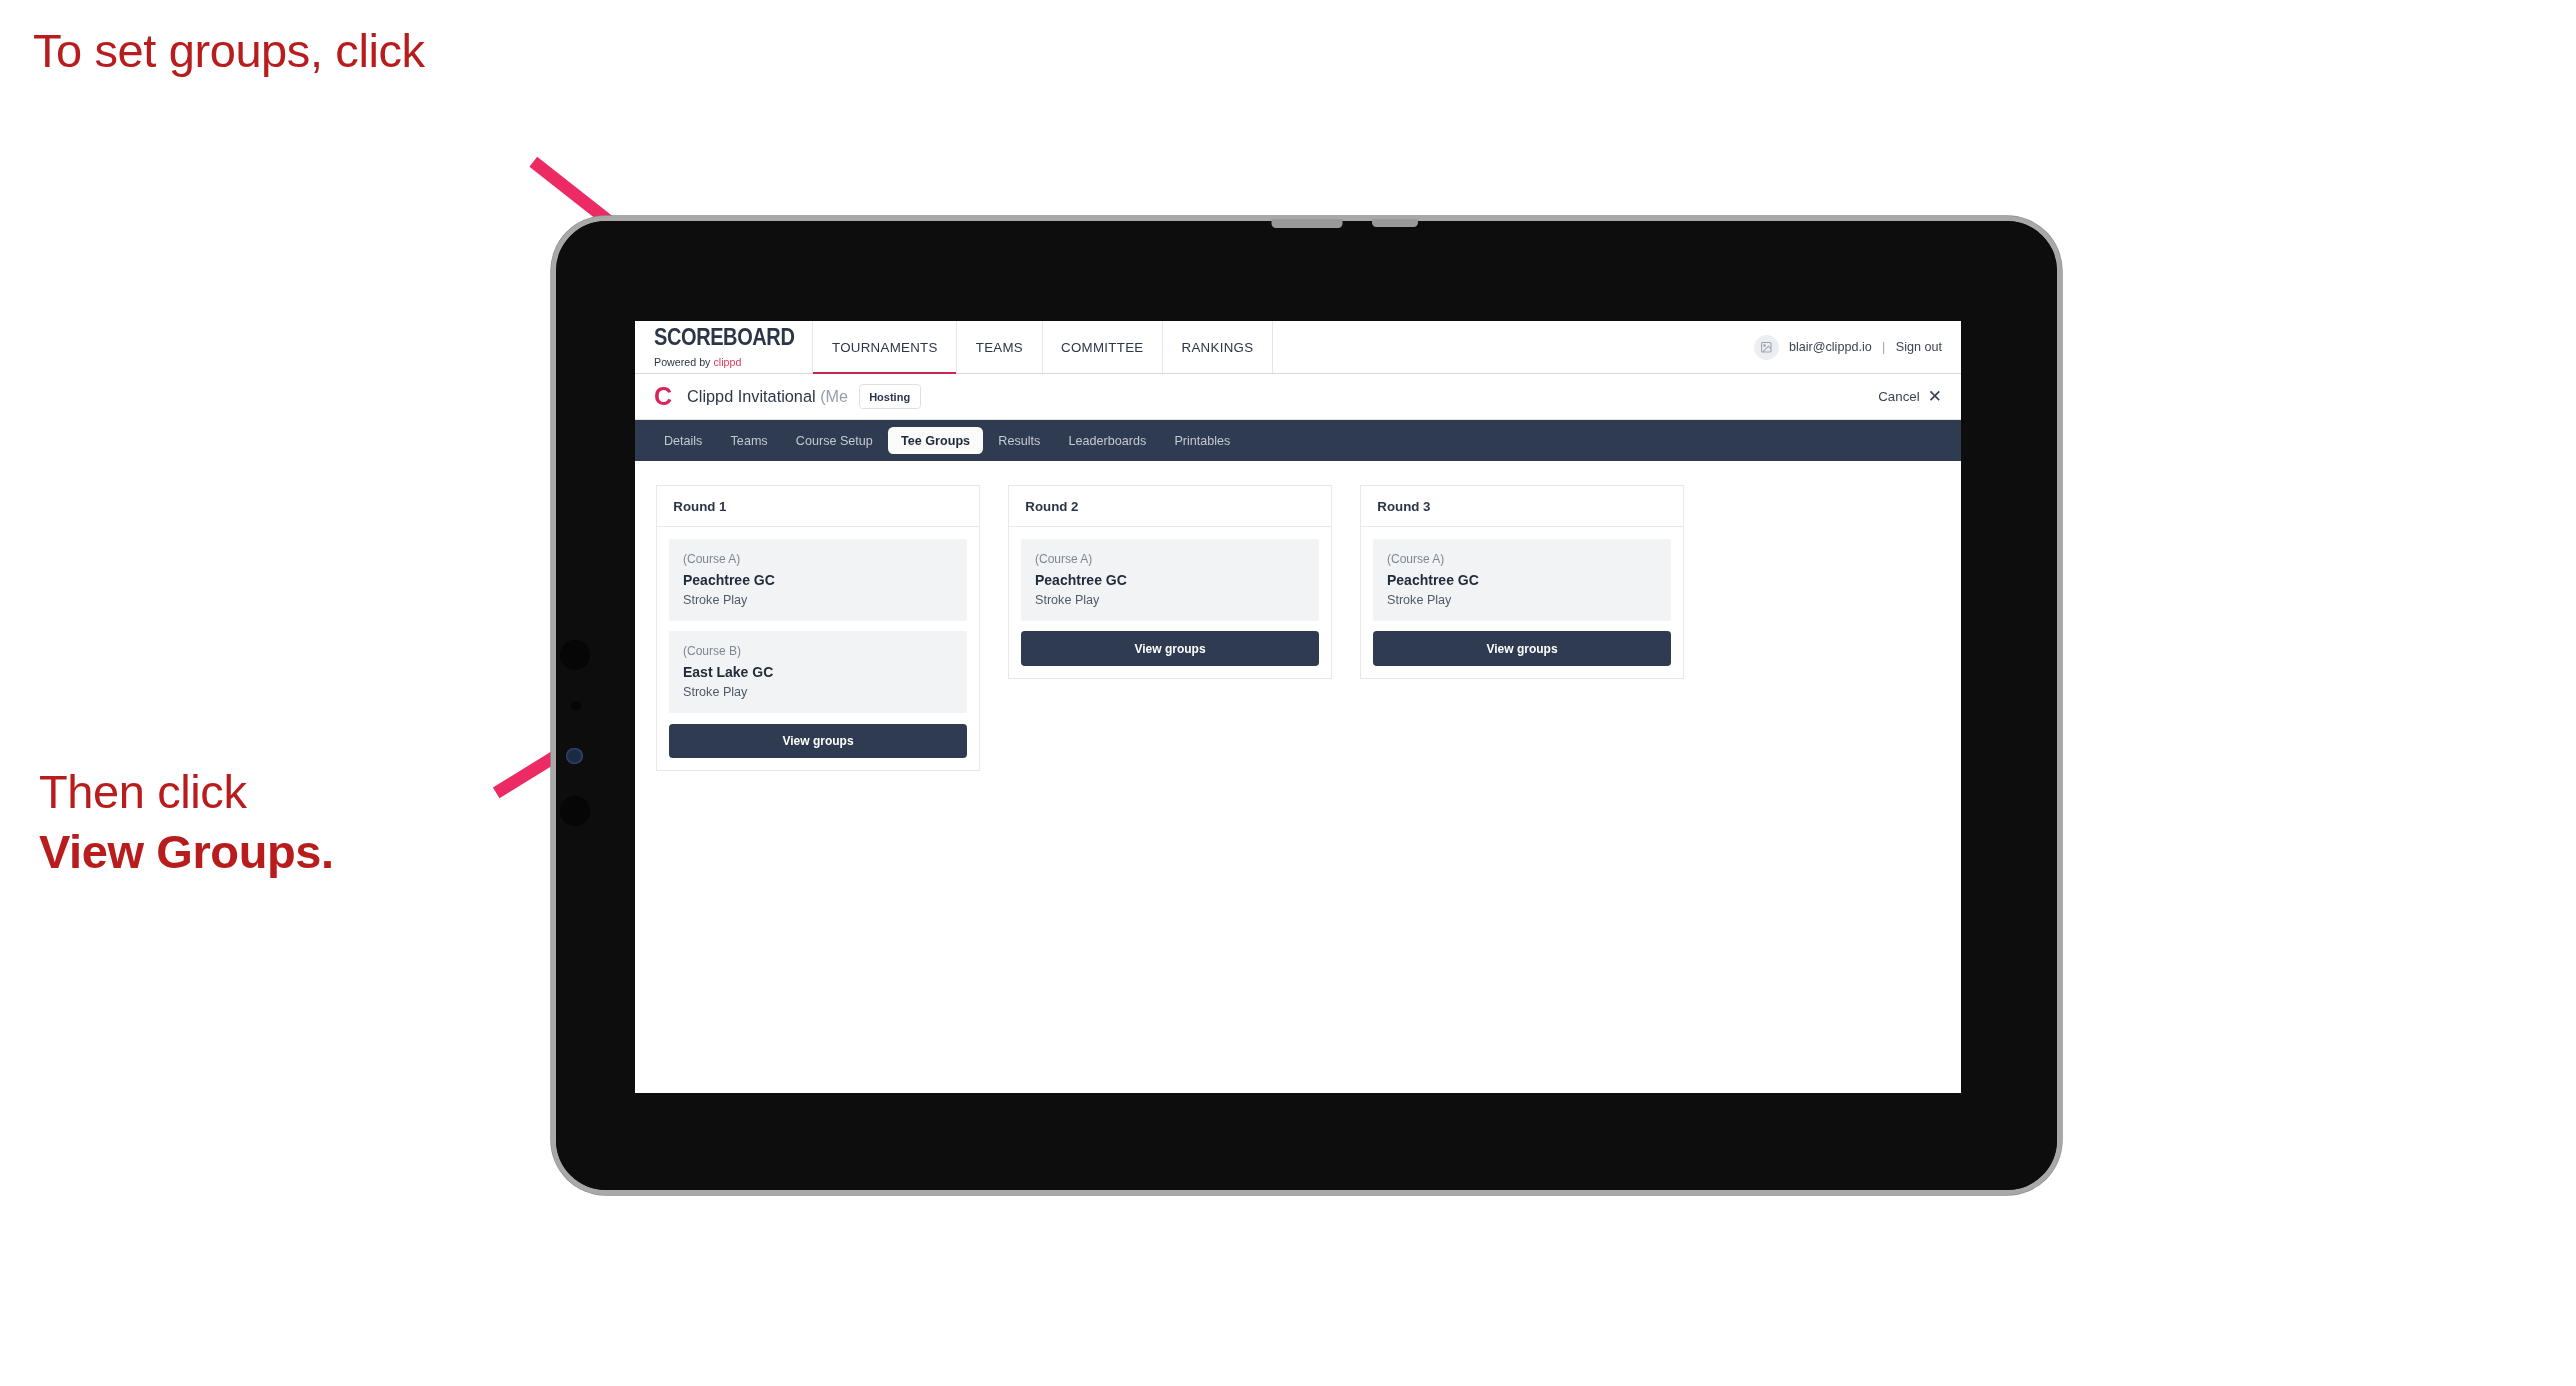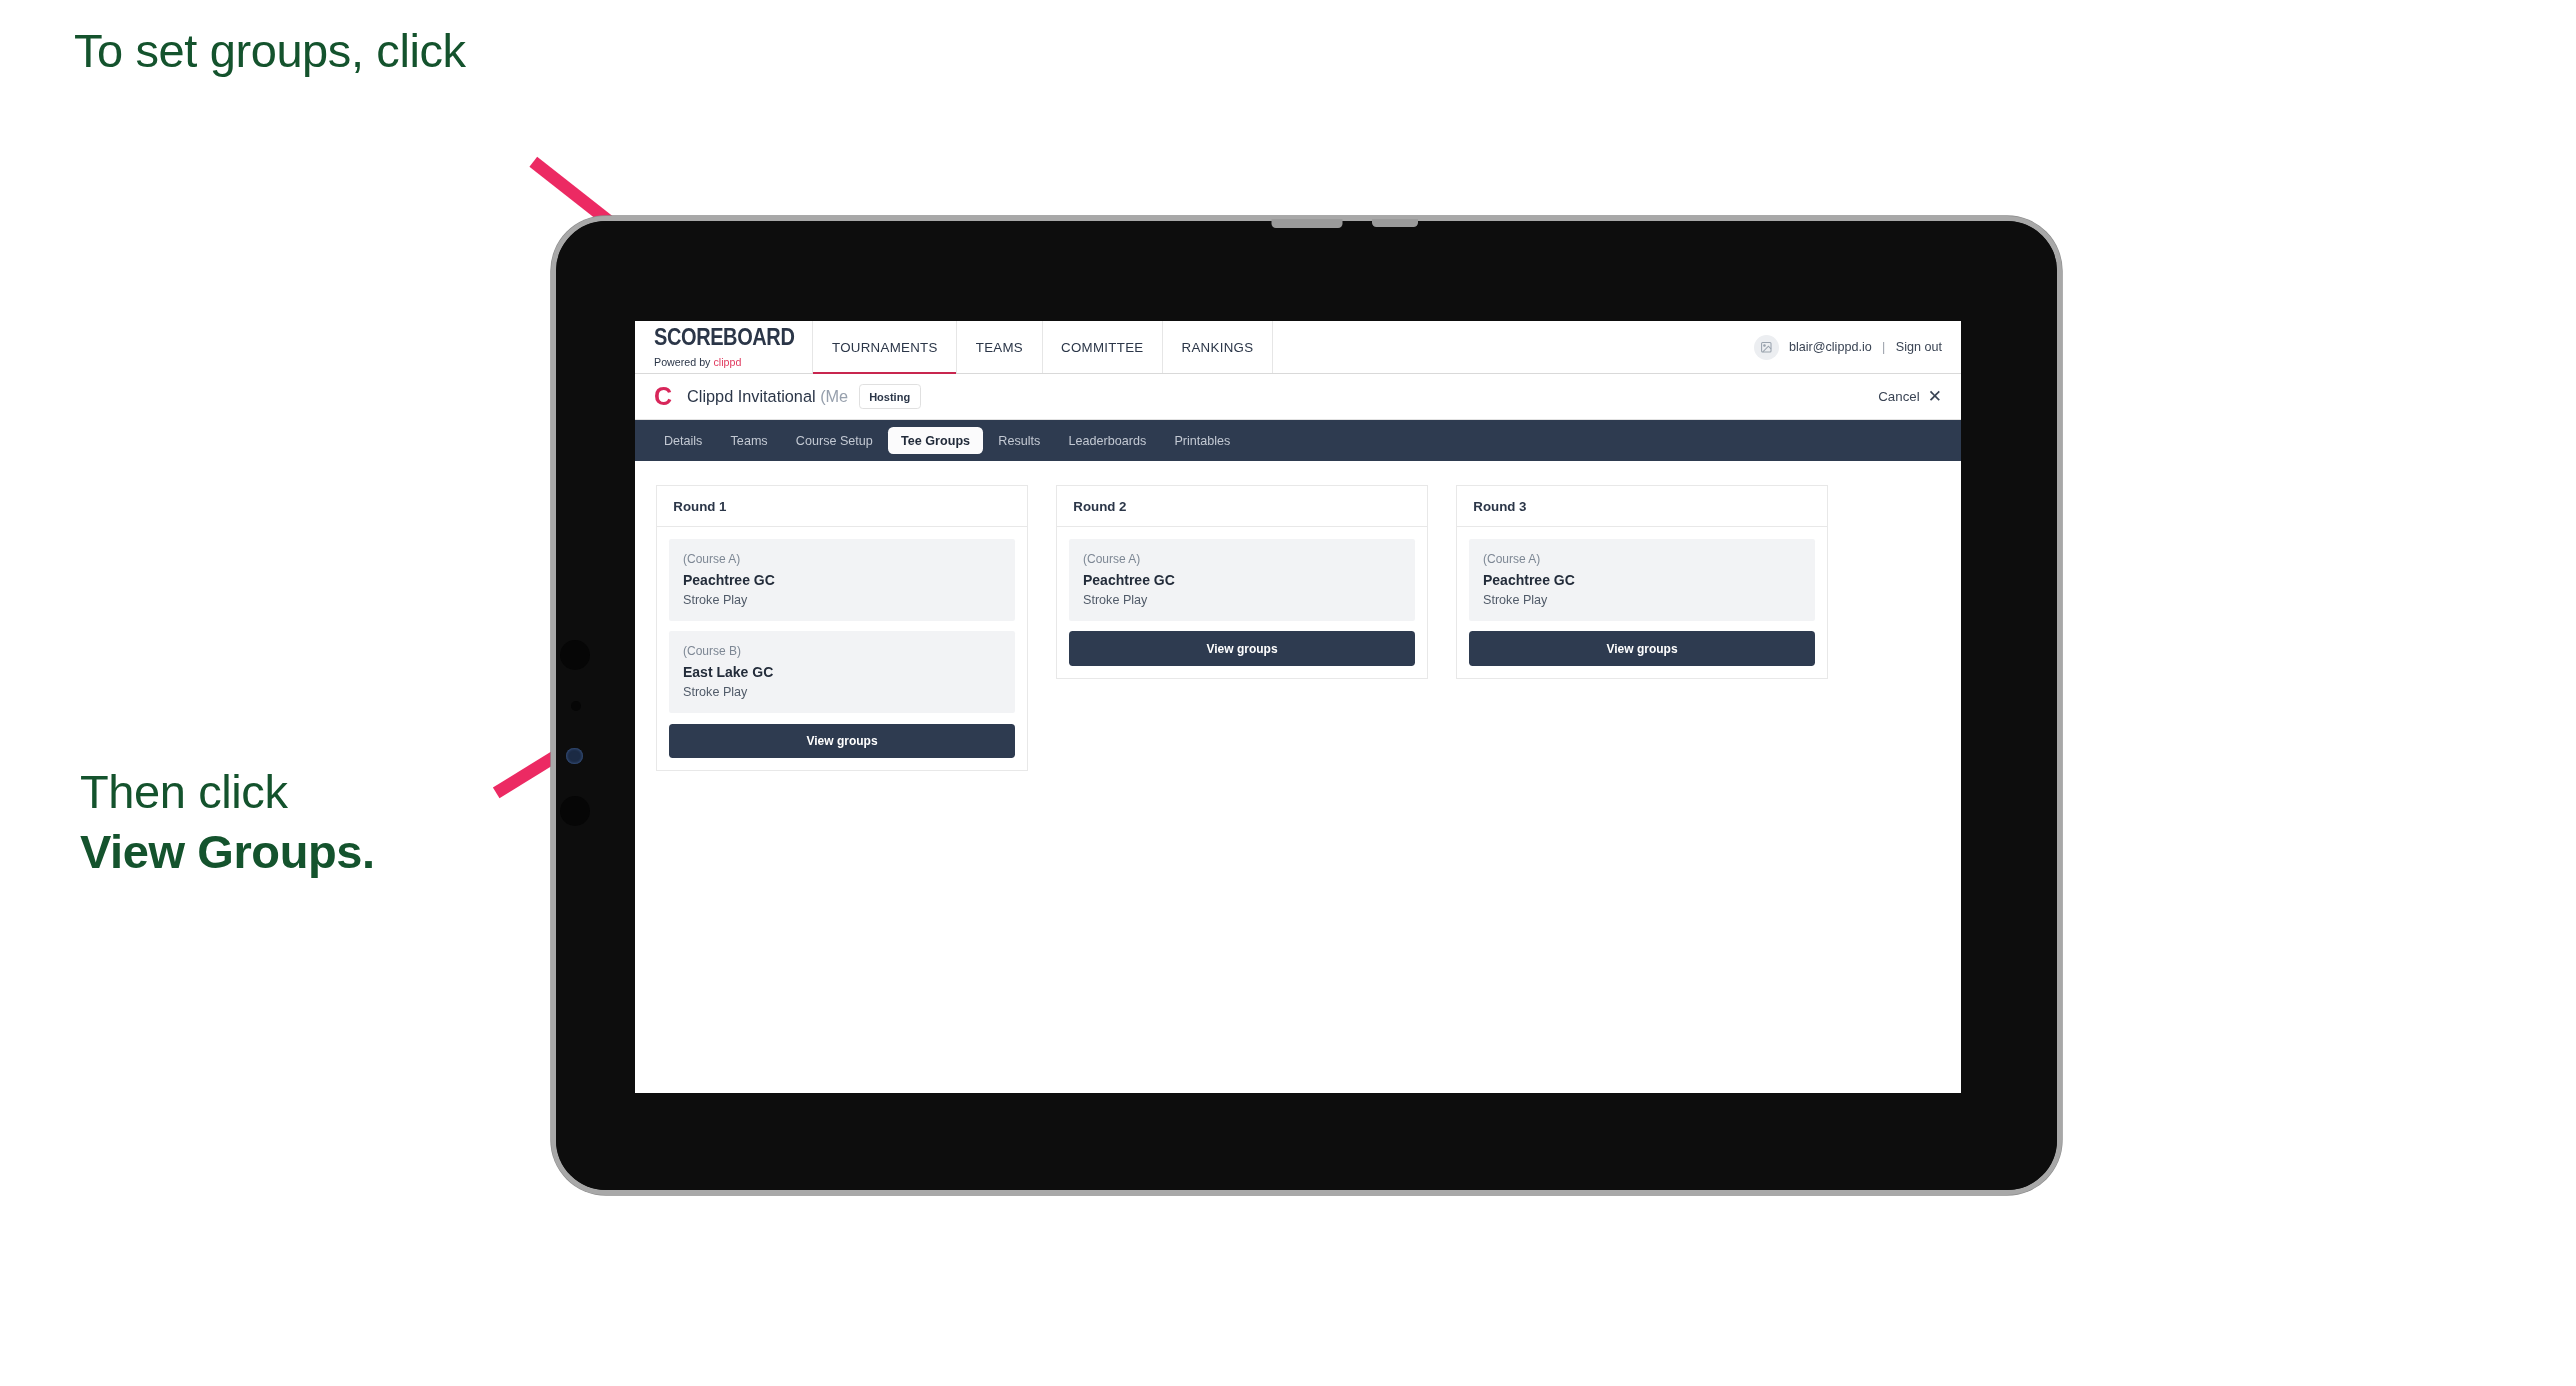--- a/index.html
+++ b/index.html
@@ -5,21 +5,21 @@
   * { box-sizing: border-box; margin: 0; padding: 0; }
   html, body {
     width: 2576px; height: 1386px;
     background: #ffffff;
     font-family: "Liberation Sans", sans-serif;
     overflow: hidden;
   }
   .stage { position: relative; width: 2576px; height: 1386px; background:#fff; }
 
   
-  .annotation { position: absolute; color: #14532d; line-height: 1.28; margin-left: 41px; }
+  .annotation { position: absolute; color: #b91c1c; line-height: 1.28; }
   .annotation .line-regular { font-size: 47px; font-weight: 400; letter-spacing: -0.4px; }
   .annotation .line-bold { font-size: 47px; font-weight: 700; letter-spacing: -0.4px; }
   #ann-top { left: 33px; top: 21px; }
   #ann-bottom { left: 39px; top: 762px; }
 
   
   .arrow-svg { position: absolute; pointer-events: none; }
 
   
   .tablet {
@@ -100,21 +100,21 @@
 
   
   .subnav { height: 41px; background:#2e3b50; display:flex; align-items:center; padding: 0 16.3px; gap: 3px; }
   .subnav-item {
     font-size: 12.6px; color:#c3c9d3; padding: 6.7px 12.6px; border-radius: 5.2px; cursor:pointer; white-space:nowrap;
   }
   .subnav-item.active { background:#fbfbfc; color:#222b3a; font-weight: 700; }
 
   
   .rounds { display:flex; gap: 28px; padding: 24px 21px 0 21px; background:#fff; align-items: flex-start; }
-  .round-col { width: 372px; border-radius: 7px; }
+  .round-col { width: 324px; border-radius: 7px; }
   .round-head {
     background:#fff; border:0.7px solid #e8e8e8; border-bottom:0.7px solid #e8e8e8;
     padding: 12.6px 16.3px; font-size: 13.3px; font-weight: 700; color:#2b3648;
   }
   .round-body { border:0.7px solid #e8e8e8; border-top:none; padding: 12px; background:#fff; }
   .course-card { background:#f2f3f5; border-radius: 2.2px; padding: 12.6px 14px 14px 14px; margin-bottom: 10.4px; }
   .course-label { font-size: 12px; color:#7d8794; margin-bottom: 6px; }
   .course-name { font-size: 14px; font-weight: 700; color:#232c3a; margin-bottom: 5.2px; }
   .course-format { font-size: 12.6px; color:#515b69; }
   .view-btn {

